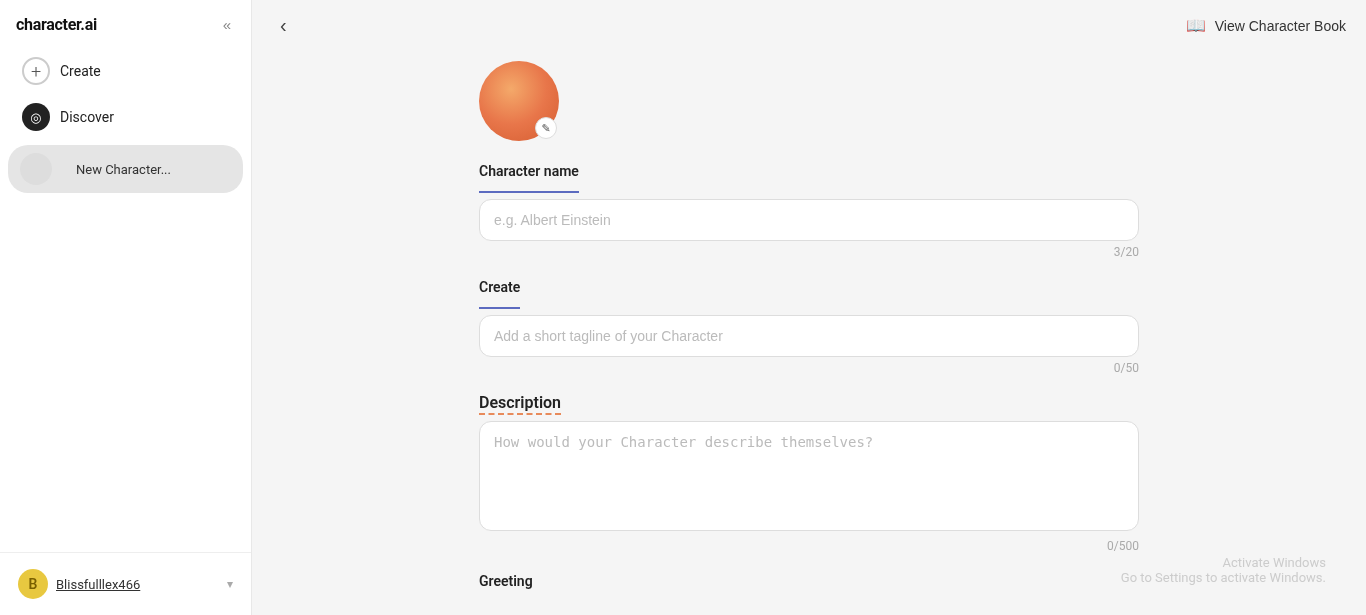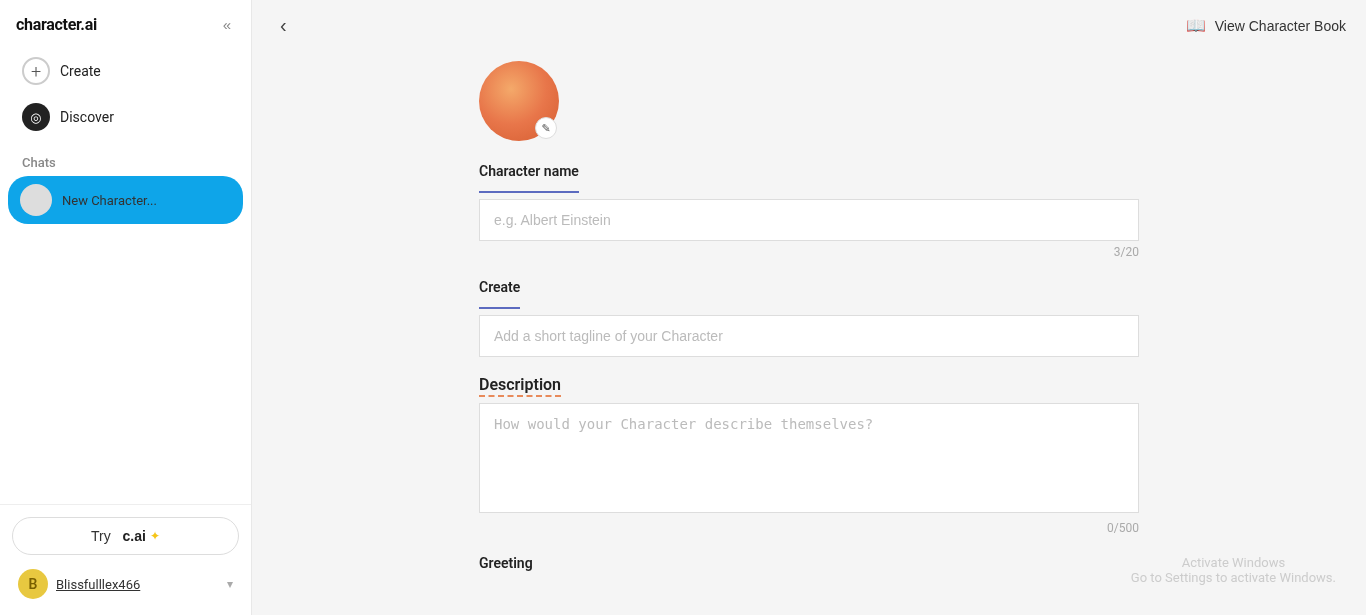--- a/index.html
+++ b/index.html
@@ -89,26 +89,26 @@
     .chats-label {
       font-size: 13px;
       color: #888;
       padding: 10px 22px 6px 22px;
       font-weight: 500;
     }
 
     .chat-item {
       display: flex;
       align-items: center;
-      gap: 10px;
+      gap: 24px;
       padding: 8px 12px;
       border-radius: 20px;
       cursor: pointer;
       margin: 0 8px;
-      background: #0ea5e9;
+      background: #e5e5e5;
     }
 
     .chat-avatar {
       width: 32px;
       height: 32px;
       border-radius: 50%;
       background: #ddd;
       flex-shrink: 0;
     }
 
@@ -307,21 +307,21 @@
       font-weight: 600;
       color: #222;
       margin-bottom: 8px;
       display: inline-block;
       padding-bottom: 1px;
     }
 
     .text-input {
       width: 100%;
       border: 1px solid #ddd;
-      border-radius: 0;
+      border-radius: 12px;
       padding: 12px 14px;
       font-size: 14px;
       color: #a21caf;
       background: #fff;
       outline: none;
       resize: none;
     }
 
     .text-input::placeholder {
       color: #bbb;
@@ -335,22 +335,22 @@
     }
 
     .description-input {
       min-height: 110px;
     }
 
     
     .watermark {
       position: fixed;
       bottom: 30px;
-      right: 30px;
-      text-align: center;
+      right: 40px;
+      text-align: right;
       color: #ccc;
       font-size: 13px;
       pointer-events: none;
     }
   </style>
 </head>
 <body>
 
 <aside class="sidebar">
   <div class="sidebar-header">
@@ -362,31 +362,27 @@
     <div class="nav-item">
       <div class="nav-icon-create">+</div>
       <span>Create</span>
     </div>
     <div class="nav-item">
       <div class="nav-icon-discover">◎</div>
       <span>Discover</span>
     </div>
   </nav>
 
-  <div class="chats-label">Chats</div>
 
   <div class="chat-item">
     <div class="chat-avatar"></div>
     <span class="chat-name">New Character...</span>
   </div>
 
   <div class="sidebar-footer">
-    <button class="try-btn">
-      Try &nbsp;<span class="c-ai">c.ai</span><span class="star">✦</span>
-    </button>
     <div class="user-row">
       <div class="user-left">
         <div class="user-avatar">B</div>
         <span class="user-name">Blissfulllex466</span>
       </div>
       <span class="chevron-down">▾</span>
     </div>
   </div>
 </aside>
 
@@ -410,20 +406,21 @@
 
     <div class="field-group">
       <label class="field-label">Character name</label>
       <input type="text" class="text-input" placeholder="e.g. Albert Einstein" style="">
       <div class="char-count">3/20</div>
     </div>
 
     <div class="field-group">
       <label class="field-label">Create</label>
       <input type="text" class="text-input" placeholder="Add a short tagline of your Character" style="">
+      <div class="char-count">0/50</div>
     </div>
 
     <div class="field-group">
       <label class="field-label-desc">Description</label>
       <textarea class="text-input description-input" placeholder="How would your Character describe themselves?" style=""></textarea>
       <div class="char-count">0/500</div>
     </div>
 
     <div class="field-group">
       <label class="field-label-plain">Greeting</label>

